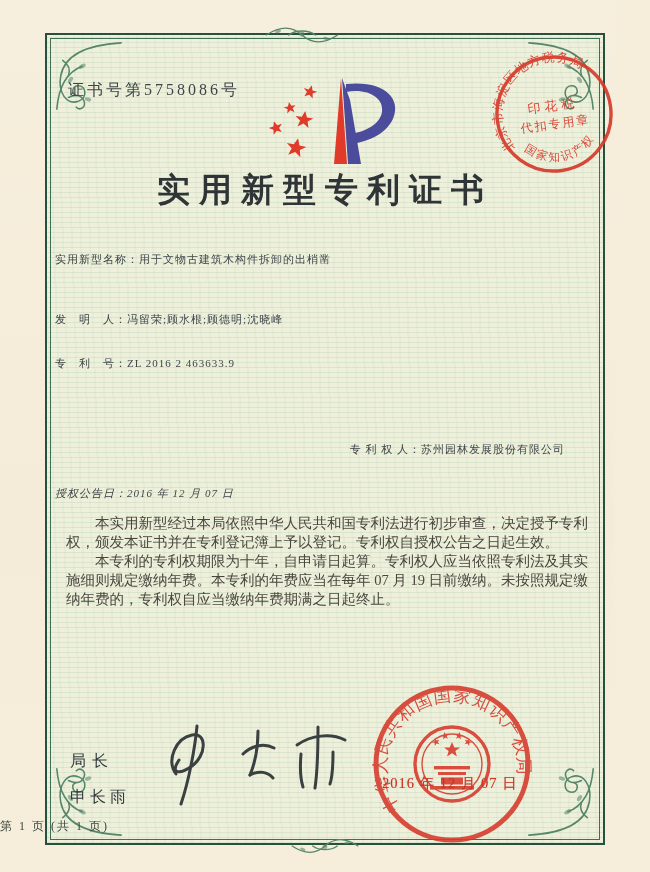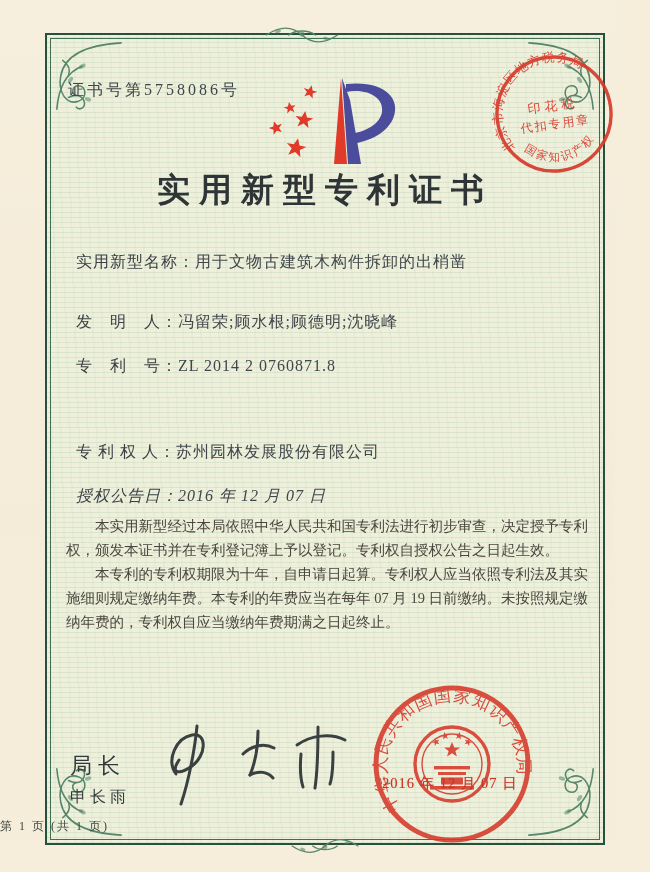--- a/index.html
+++ b/index.html
@@ -28,31 +28,31 @@
   .cert-no {
     position:absolute; left:68px; top:80px;
     font-size:16px; letter-spacing:3px; color:#3e4547;
   }
   .tax-stamp { position:absolute; left:488px; top:48px; width:132px; height:132px; opacity:.92; }
   .logo { position:absolute; left:238px; top:70px; width:170px; height:100px; }
   .title {
     position:absolute; left:0; top:168px; width:650px; text-align:center;
     font-size:33px; font-weight:600; letter-spacing:9px; color:#2f3537;
   }
-  .field { position:absolute; left:76px; width:510px; font-size:16px; color:#3b4144; letter-spacing:1px; white-space:nowrap; }
-  .f0{top:252px;} .f1{top:312px;} .f2{top:356px;} .f3{top:399px;} .f4{top:442px;} .f5{top:486px;font-style:italic;}
+  .field { position:absolute; left:55px; width:510px; font-size:11px; color:#3b4144; letter-spacing:1px; white-space:nowrap; }
+  .f0{top:252px;} .f1{top:312px;} .f2{top:356px;} .f3{top:399px;} .f4{top:442px;text-align:right;} .f5{top:486px;font-style:italic;}
   .field .lbl{ color:#3b4144; }
   .field .val{ color:#40464a; }
   .body-text {
     position:absolute; left:66px; top:514px; width:522px;
-    font-size:14.5px; line-height:24px; color:#4a463e;
+    font-size:14.5px; line-height:19px; color:#4a463e;
     text-align:justify;
   }
   .body-text p { text-indent:2em; margin:0; }
-  .officer-title { position:absolute; left:70px; top:751px; font-size:22px; letter-spacing:6px; color:#343a3c; }
+  .officer-title { position:absolute; left:70px; top:751px; font-size:16px; letter-spacing:6px; color:#343a3c; }
   .officer-name  { position:absolute; left:70px; top:787px; font-size:16px; letter-spacing:4px; color:#343a3c; }
   .signature { position:absolute; left:148px; top:720px; width:215px; height:95px; }
   .big-seal { position:absolute; left:368px; top:680px; width:168px; height:168px; }
   .seal-date {
     position:absolute; left:382px; top:774px; width:140px;
     font-size:14.5px; color:#c93424; letter-spacing:1px; white-space:nowrap;
     text-shadow:0 0 1px rgba(201,52,36,.4);
   }
   .footer {
     position:absolute; left:0; top:818px; width:650px; text-align:left;
@@ -156,21 +156,21 @@
       <use href="#star" x="-9" y="-9" width="18" height="18" transform="translate(66,50) rotate(8)"></use>
       <use href="#star" x="-7" y="-7" width="14" height="14" transform="translate(38,58) rotate(-18)"></use>
       <use href="#star" x="-10" y="-10" width="20" height="20" transform="translate(58,78) rotate(12)"></use>
     </g>
   </svg>
 
   <div class="title">实用新型专利证书</div>
 
   <div class="field f0"><span class="lbl">实用新型名称：</span><span class="val">用于文物古建筑木构件拆卸的出梢凿</span></div>
   <div class="field f1"><span class="lbl">发　明　人：</span><span class="val">冯留荣;顾水根;顾德明;沈晓峰</span></div>
-  <div class="field f2"><span class="lbl">专　利　号：</span><span class="val">ZL 2014 2 0760871.8</span></div>
+  <div class="field f2"><span class="lbl">专　利　号：</span><span class="val">ZL 2016 2 463633.9</span></div>
   <div class="field f4"><span class="lbl">专 利 权 人：</span><span class="val">苏州园林发展股份有限公司</span></div>
   <div class="field f5"><span class="lbl">授权公告日：</span><span class="val">2016 年 12 月 07 日</span></div>
 
   <div class="body-text">
     <p>本实用新型经过本局依照中华人民共和国专利法进行初步审查，决定授予专利权，颁发本证书并在专利登记簿上予以登记。专利权自授权公告之日起生效。</p>
     <p>本专利的专利权期限为十年，自申请日起算。专利权人应当依照专利法及其实施细则规定缴纳年费。本专利的年费应当在每年 07 月 19 日前缴纳。未按照规定缴纳年费的，专利权自应当缴纳年费期满之日起终止。</p>
   </div>
 
   <div class="officer-title">局长</div>
   <div class="officer-name">申长雨</div>

